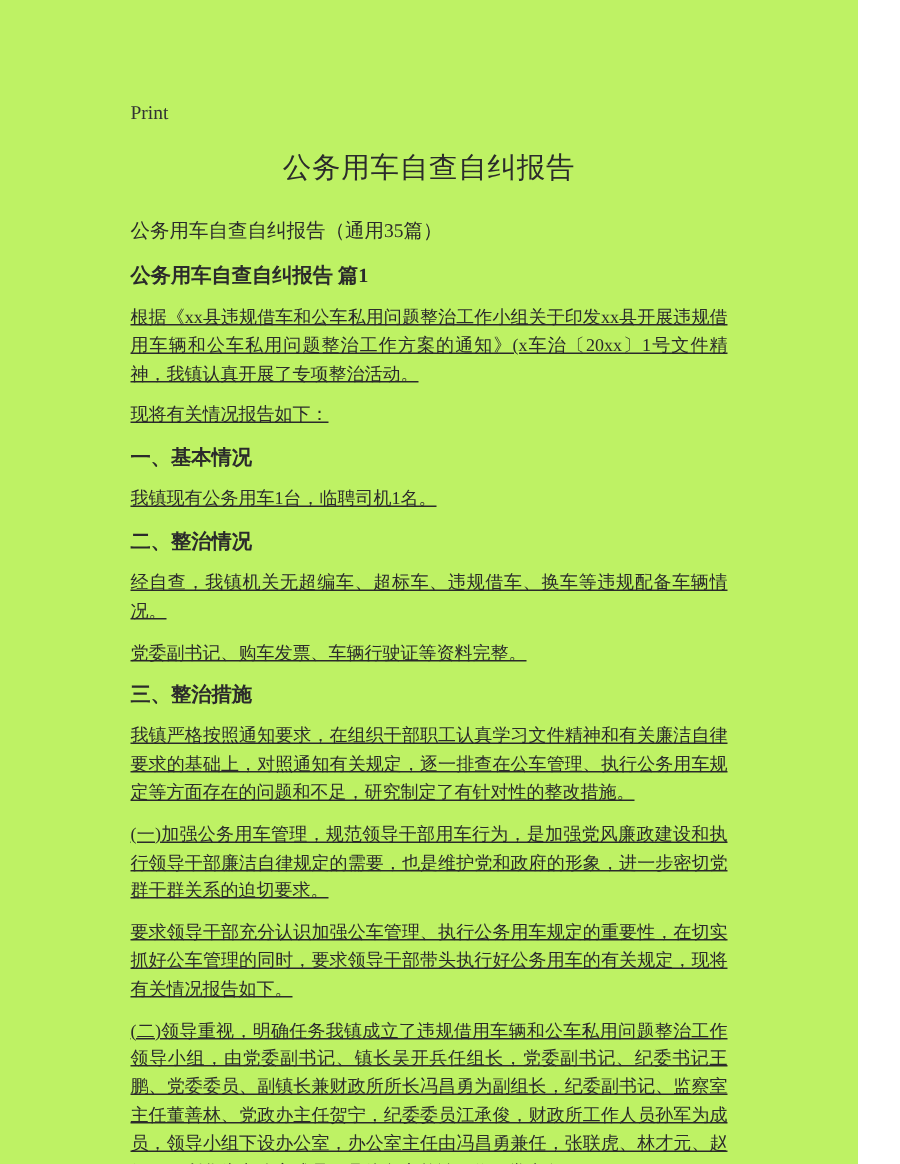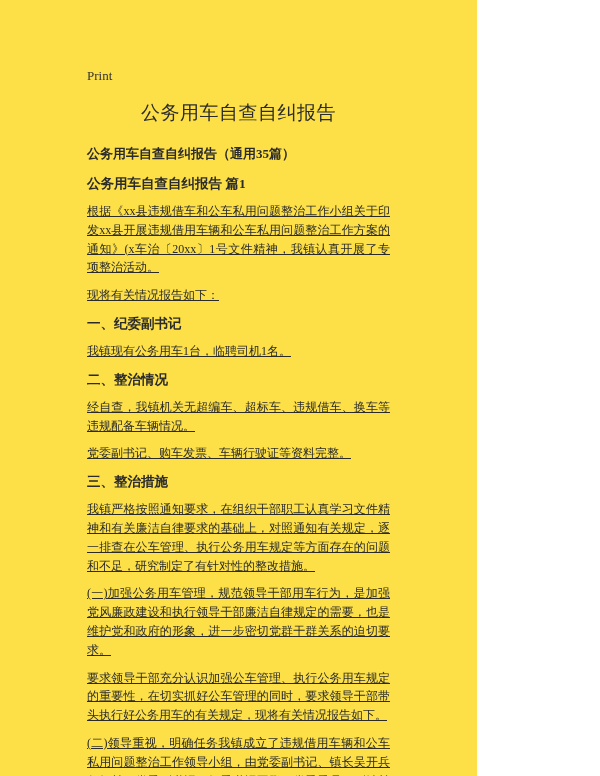--- a/index.html
+++ b/index.html
@@ -9,43 +9,43 @@
   }
   body {
     width: 600px;
     height: 776px;
     overflow: hidden;
     font-family: "Liberation Serif", "DejaVu Serif", serif;
     color: #2b2b2b;
   }
   .page {
     box-sizing: border-box;
-    width: 477px;
+    width: 572px;
     height: 776px;
     padding: 66px 87px 0 87px;
-    background: #fde047;
+    background: #bef264;
   }
   .print-link {
     font-size: 13px;
     line-height: 15px;
     color: #333333;
     display: inline-block;
     cursor: pointer;
   }
   .doc-title {
     font-size: 19px;
     font-weight: normal;
     text-align: center;
     margin: 17px 0 0 0;
     line-height: 24px;
     letter-spacing: 0.5px;
   }
   .doc-subtitle {
     font-size: 13px;
-    font-weight: bold;
+    font-weight: normal;
     margin: 20px 0 0 0;
     line-height: 17px;
   }
   .part-heading {
     font-size: 13.5px;
     font-weight: bold;
     margin: 13px 0 0 0;
     line-height: 18px;
   }
   .doc-body {
@@ -74,21 +74,21 @@
 
   <h1 class="doc-title">公务用车自查自纠报告</h1>
 
   <p class="doc-subtitle">公务用车自查自纠报告（通用35篇）</p>
 
   <h2 class="part-heading">公务用车自查自纠报告 篇1</h2>
 
   <div class="doc-body" id="doc-body">
       <p>根据《xx县违规借车和公车私用问题整治工作小组关于印发xx县开展违规借用车辆和公车私用问题整治工作方案的通知》(x车治〔20xx〕1号文件精神，我镇认真开展了专项整治活动。</p>
       <p>现将有关情况报告如下：</p>
-      <h3>一、纪委副书记</h3>
+      <h3>一、基本情况</h3>
       <p>我镇现有公务用车1台，临聘司机1名。</p>
       <h3>二、整治情况</h3>
       <p>经自查，我镇机关无超编车、超标车、违规借车、换车等违规配备车辆情况。</p>
       <p>党委副书记、购车发票、车辆行驶证等资料完整。</p>
       <h3>三、整治措施</h3>
       <p>我镇严格按照通知要求，在组织干部职工认真学习文件精神和有关廉洁自律要求的基础上，对照通知有关规定，逐一排查在公车管理、执行公务用车规定等方面存在的问题和不足，研究制定了有针对性的整改措施。</p>
       <p>(一)加强公务用车管理，规范领导干部用车行为，是加强党风廉政建设和执行领导干部廉洁自律规定的需要，也是维护党和政府的形象，进一步密切党群干群关系的迫切要求。</p>
       <p>要求领导干部充分认识加强公车管理、执行公务用车规定的重要性，在切实抓好公车管理的同时，要求领导干部带头执行好公务用车的有关规定，现将有关情况报告如下。</p>
       <p>(二)领导重视，明确任务我镇成立了违规借用车辆和公车私用问题整治工作领导小组，由党委副书记、镇长吴开兵任组长，党委副书记、纪委书记王鹏、党委委员、副镇长兼财政所所长冯昌勇为副组长，纪委副书记、监察室主任董善林、党政办主任贺宁，纪委委员江承俊，财政所工作人员孙军为成员，领导小组下设办公室，办公室主任由冯昌勇兼任，张联虎、林才元、赵健、邓利华为办公室成员，具体负责整治工作日常事务。</p>
     </div>

